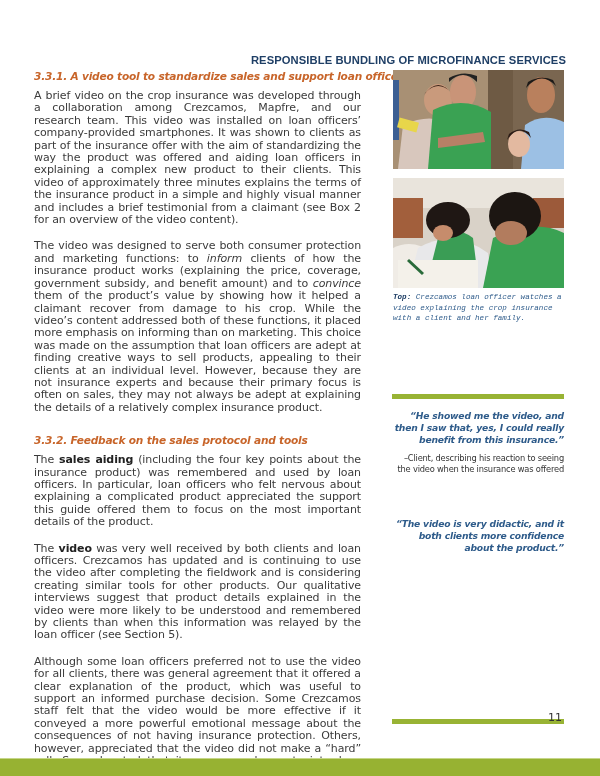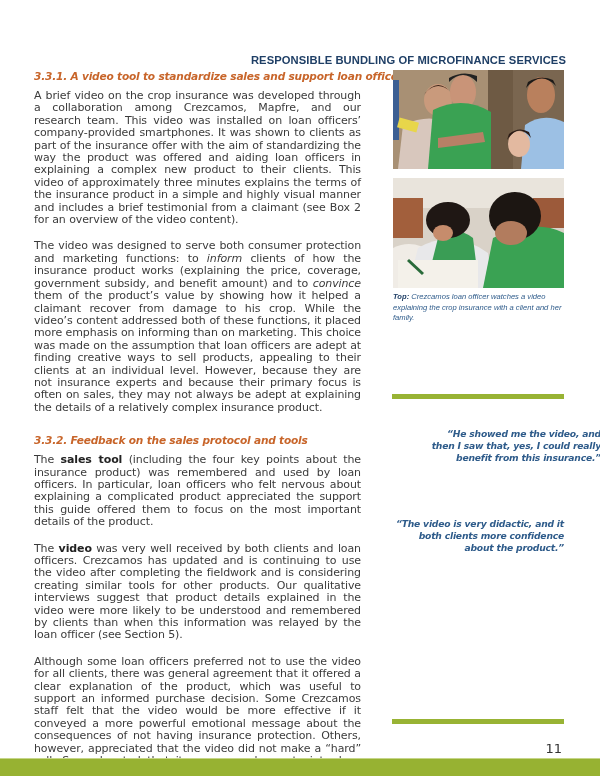--- a/index.html
+++ b/index.html
@@ -30,63 +30,63 @@
   p.body b { color: #222; }
   #sec2 { margin-top: 20px; }
 
   .photo { position: absolute; left: 393px; width: 171px; overflow: hidden; }
   .photo svg { display: block; width: 100%; height: 100%; }
   #photo-top { top: 70px; height: 99px; }
   #photo-bottom { top: 178px; height: 110px; }
 
   .caption {
     position: absolute; left: 393px; top: 292px; width: 180px;
-    font-family: Liberation Sans, sans-serif; font-style: italic;
+    font-family: Liberation Mono, monospace; font-style: italic;
     font-size: 7.6px; line-height: 10.6px; color: #2e5b8a;
   }
   .caption p { margin: 0 0 4px 0; }
   .caption b { color: #1f3f66; }
 
   .green-rule { position: absolute; left: 392px; width: 172px; height: 5px; background: #98b334; }
   #rule-top { top: 394px; }
   #rule-bottom { top: 719px; }
 
   .quote-block { position: absolute; left: 392px; width: 172px; text-align: right; }
   .quote {
     font-family: "DejaVu Sans", sans-serif; font-style: italic; font-weight: bold;
     font-size: 9.2px; line-height: 11.8px; color: #2e5b8a; margin: 0 0 8px 0;
     letter-spacing: -0.2px;
   }
   .attrib {
     font-family: "DejaVu Sans", sans-serif;
     font-size: 8.3px; line-height: 10.8px; color: #333; margin: 0;
     letter-spacing: -0.2px;
   }
-  #q1 { top: 428px; margin-left: 37px; }
+  #q1 { top: 410px; }
   #q2 { top: 518px; }
   #q3 { top: 617px; }
 
   .page-number {
-    position: absolute; top: 741px; right: 38px;
-    font-family: "DejaVu Sans", sans-serif; font-size: 13px; color: #333;
+    position: absolute; top: 711px; right: 38px;
+    font-family: "DejaVu Sans", sans-serif; font-size: 11px; color: #333;
   }
   .footer-bar { position: absolute; left: 0; top: 758px; width: 600px; height: 18px; background: #97b232; border-top: 1px solid #c6d68a; }
 </style>
 </head>
 <body>
 
 <div class="running-head">RESPONSIBLE BUNDLING OF MICROFINANCE SERVICES</div>
 
 <div class="col-main">
   <h2 class="sec-title">3.3.1. A video tool to standardize sales and support loan officers</h2>
   <p class="body">A brief video on the crop insurance was developed through a collaboration among Crezcamos, Mapfre, and our research team. This video was installed on loan officers’ company-provided smartphones. It was shown to clients as part of the insurance offer with the aim of standardizing the way the product was offered and aiding loan officers in explaining a complex new product to their clients. This video of approximately three minutes explains the terms of the insurance product in a simple and highly visual manner and includes a brief testimonial from a claimant (see Box 2 for an overview of the video content).</p>
   <p class="body"><span>The video was designed to serve both consumer protection and marketing functions: to </span><i>inform</i><span> clients of how the insurance product works (explaining the price, coverage, government subsidy, and benefit amount) and to </span><i>convince</i><span> them of the product’s value by showing how it helped a claimant recover from damage to his crop. While the video’s content addressed both of these functions, it placed more emphasis on informing than on marketing. This choice was made on the assumption that loan officers are adept at finding creative ways to sell products, appealing to their clients at an individual level. However, because they are not insurance experts and because their primary focus is often on sales, they may not always be adept at explaining the details of a relatively complex insurance product.</span></p>
 
   <h2 class="sec-title" id="sec2">3.3.2. Feedback on the sales protocol and tools</h2>
-  <p class="body"><span>The </span><b>sales tool</b><span> (including the four key points about the insurance product) was remembered and used by loan officers. In particular, loan officers who felt nervous about explaining a complicated product appreciated the support this guide offered them to focus on the most important details of the product.</span></p>
+  <p class="body"><span>The </span><b>sales aiding</b><span> (including the four key points about the insurance product) was remembered and used by loan officers. In particular, loan officers who felt nervous about explaining a complicated product appreciated the support this guide offered them to focus on the most important details of the product.</span></p>
   <p class="body"><span>The </span><b>video</b><span> was very well received by both clients and loan officers. Crezcamos has updated and is continuing to use the video after completing the fieldwork and is considering creating similar tools for other products. Our qualitative interviews suggest that product details explained in the video were more likely to be understood and remembered by clients than when this information was relayed by the loan officer (see Section 5).</span></p>
   <p class="body">Although some loan officers preferred not to use the video for all clients, there was general agreement that it offered a clear explanation of the product, which was useful to support an informed purchase decision. Some Crezcamos staff felt that the video would be more effective if it conveyed a more powerful emotional message about the consequences of not having insurance protection. Others, however, appreciated that the video did not make a “hard” sell. Several noted that it was a good way to introduce prospective clients to Crezcamos, by showing them a new and unexpected product and explaining it clearly.</p>
 </div>
 
 <div class="photo" id="photo-top" title="Crezcamos loan officer watching a video with a client and her family">
   <svg viewBox="0 0 171 99" preserveAspectRatio="none">
     <rect width="171" height="99" fill="#8a7358"></rect>
     <rect x="0" y="0" width="171" height="99" fill="#a89074"></rect>
     <rect x="95" y="0" width="40" height="99" fill="#6e5a44"></rect>
     <rect x="0" y="10" width="6" height="60" fill="#3c5f93"></rect>
@@ -127,20 +127,21 @@
 </div>
 
 <div class="caption">
   <p><b>Top:</b><span> Crezcamos loan officer watches a video explaining the crop insurance with a client and her family.</span></p>
 </div>
 
 <div class="green-rule" id="rule-top"></div>
 
 <div class="quote-block" id="q1">
   <p class="quote">“He showed me the video, and then I saw that, yes, I could really benefit from this insurance.”</p>
+  <p class="attrib">–Client, describing his reaction to seeing the video when the insurance was offered</p>
 </div>
 <div class="quote-block" id="q2">
   <p class="quote">“The video is very didactic, and it both clients more confidence about the product.”</p>
 </div>
 <div class="quote-block" id="q3">
 </div>
 
 <div class="green-rule" id="rule-bottom"></div>
 
 <div class="page-number">11</div>

